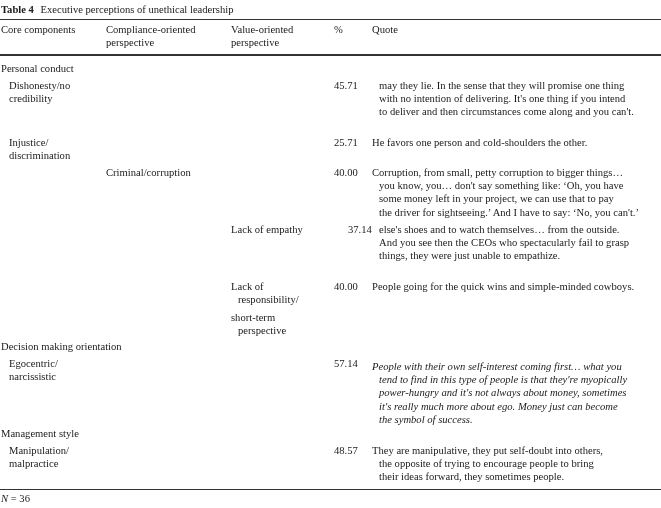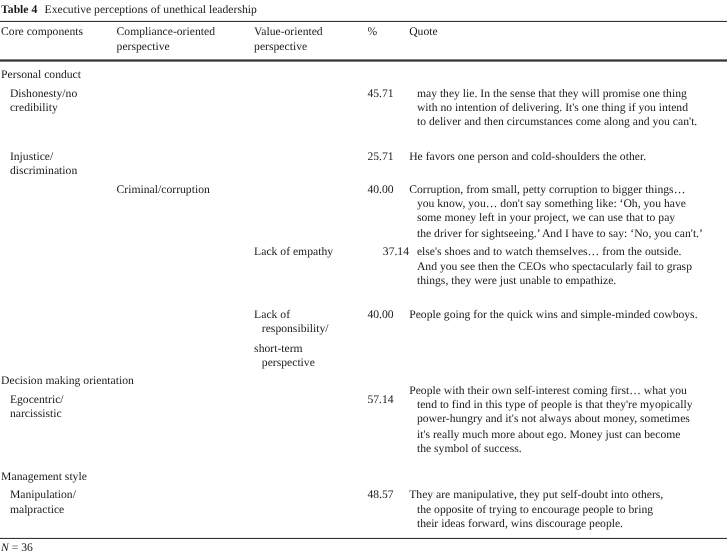--- a/index.html
+++ b/index.html
@@ -137,38 +137,38 @@
   <span class="ln">People going for the quick wins and simple-minded cowboys.</span>
 </div>
 
 <div class="cell" style="left:1px; top:340px;">Decision making orientation</div>
 
 <div class="cell ml" style="left:9px; top:357px;">
   <span class="ln">Egocentric/</span>
   <span class="ln">narcissistic</span>
 </div>
 <div class="cell pct" style="top:357px;">57.14</div>
-<div class="cell quote" style="top:349px;">
+<div class="cell quote" style="top:360px;font-style:italic;">
   <span class="ln">People with their own self-interest coming first… what you</span>
   <span class="ln cont">tend to find in this type of people is that they're myopically</span>
   <span class="ln cont">power-hungry and it's not always about money, sometimes</span>
   <span class="ln cont">it's really much more about ego. Money just can become</span>
   <span class="ln cont">the symbol of success.</span>
 </div>
 
 <div class="cell" style="left:1px; top:427px;">Management style</div>
 
 <div class="cell ml" style="left:9px; top:444px;">
   <span class="ln">Manipulation/</span>
   <span class="ln">malpractice</span>
 </div>
 <div class="cell pct" style="top:444px;">48.57</div>
 <div class="cell quote" style="top:444px;">
   <span class="ln">They are manipulative, they put self-doubt into others,</span>
   <span class="ln cont">the opposite of trying to encourage people to bring</span>
-  <span class="ln cont">their ideas forward, wins discourage people.</span>
+  <span class="ln cont">their ideas forward, they sometimes people.</span>
 </div>
 
 <div class="rule bottom"></div>
 
 <div class="footnote">
   <i>N</i><span> = 36</span>
 </div>
 
 </body></html>

